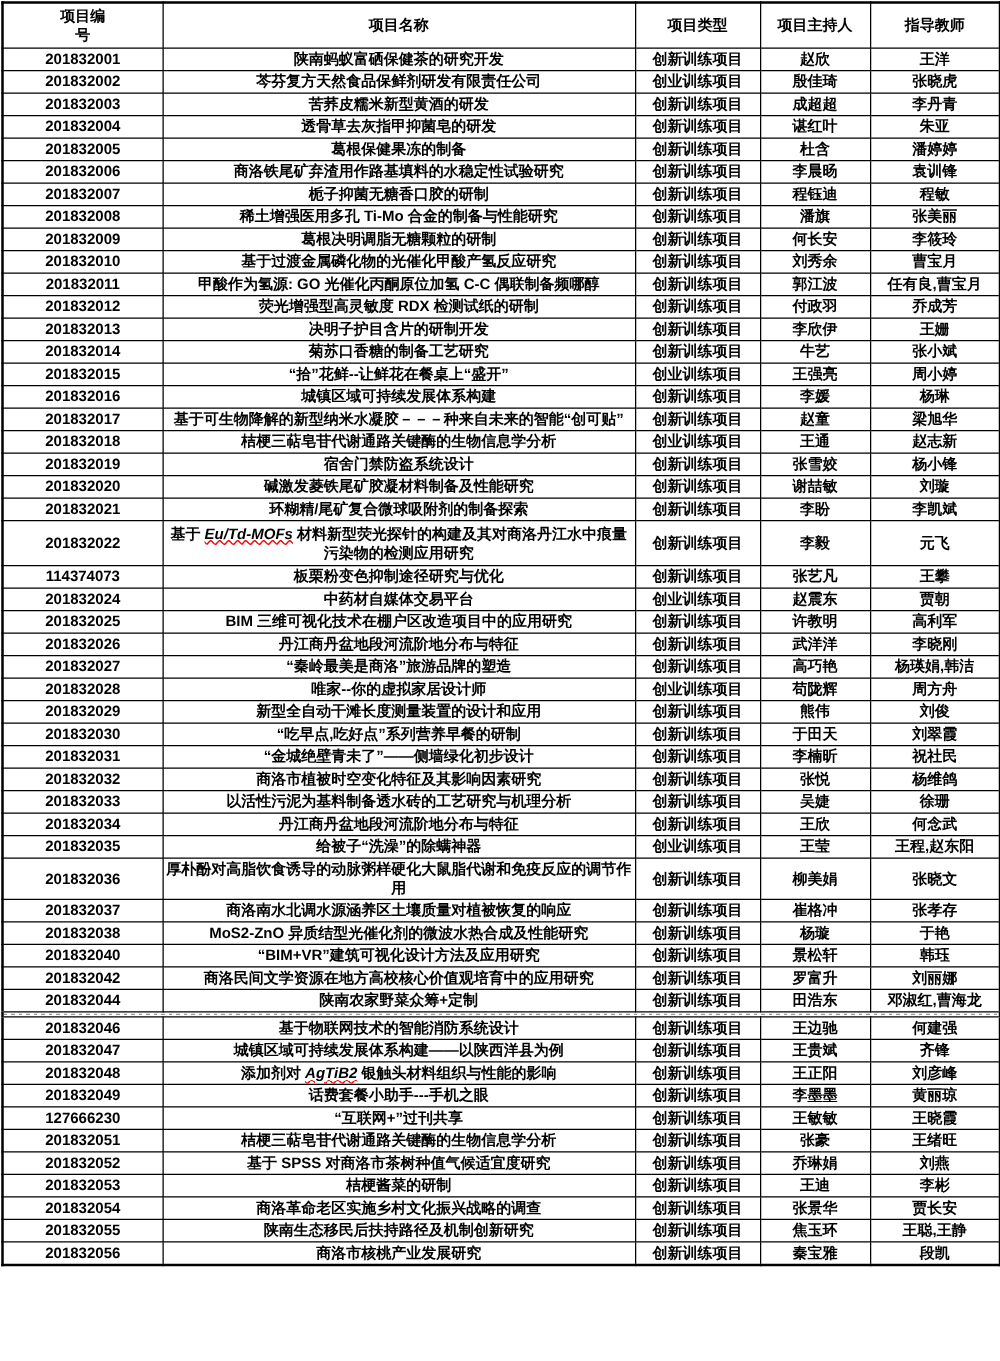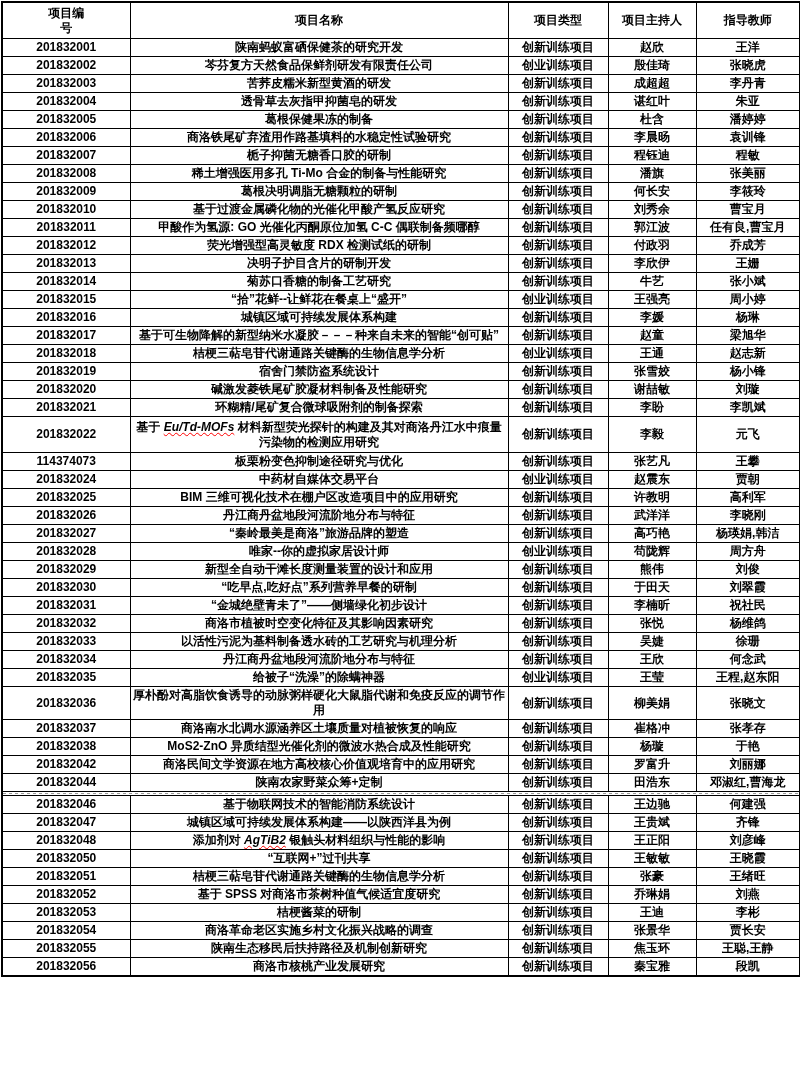--- a/index.html
+++ b/index.html
@@ -314,20 +314,27 @@
           <td>张孝存</td>
         </tr>
         <tr>
           <td>201832038</td>
           <td>MoS2-ZnO 异质结型光催化剂的微波水热合成及性能研究</td>
           <td>创新训练项目</td>
           <td>杨璇</td>
           <td>于艳</td>
         </tr>
         <tr>
+          <td>201832040</td>
+          <td>“BIM+VR”建筑可视化设计方法及应用研究</td>
+          <td>创新训练项目</td>
+          <td>景松轩</td>
+          <td>韩珏</td>
+        </tr>
+        <tr>
           <td>201832042</td>
           <td>商洛民间文学资源在地方高校核心价值观培育中的应用研究</td>
           <td>创新训练项目</td>
           <td>罗富升</td>
           <td>刘丽娜</td>
         </tr>
         <tr>
           <td>201832044</td>
           <td>陕南农家野菜众筹+定制</td>
           <td>创新训练项目</td>
@@ -352,21 +359,28 @@
           <td>齐锋</td>
         </tr>
         <tr>
           <td>201832048</td>
           <td>添加剂对 <span class="sq">AgTiB2</span> 银触头材料组织与性能的影响</td>
           <td>创新训练项目</td>
           <td>王正阳</td>
           <td>刘彦峰</td>
         </tr>
         <tr>
-          <td>201832050</td>
+          <td>201832049</td>
+          <td>话费套餐小助手---手机之眼</td>
+          <td>创新训练项目</td>
+          <td>李墨墨</td>
+          <td>黄丽琼</td>
+        </tr>
+        <tr>
+          <td>127666230</td>
           <td>“互联网+”过刊共享</td>
           <td>创新训练项目</td>
           <td>王敏敏</td>
           <td>王晓霞</td>
         </tr>
         <tr>
           <td>201832051</td>
           <td>桔梗三萜皂苷代谢通路关键酶的生物信息学分析</td>
           <td>创新训练项目</td>
           <td>张豪</td>

